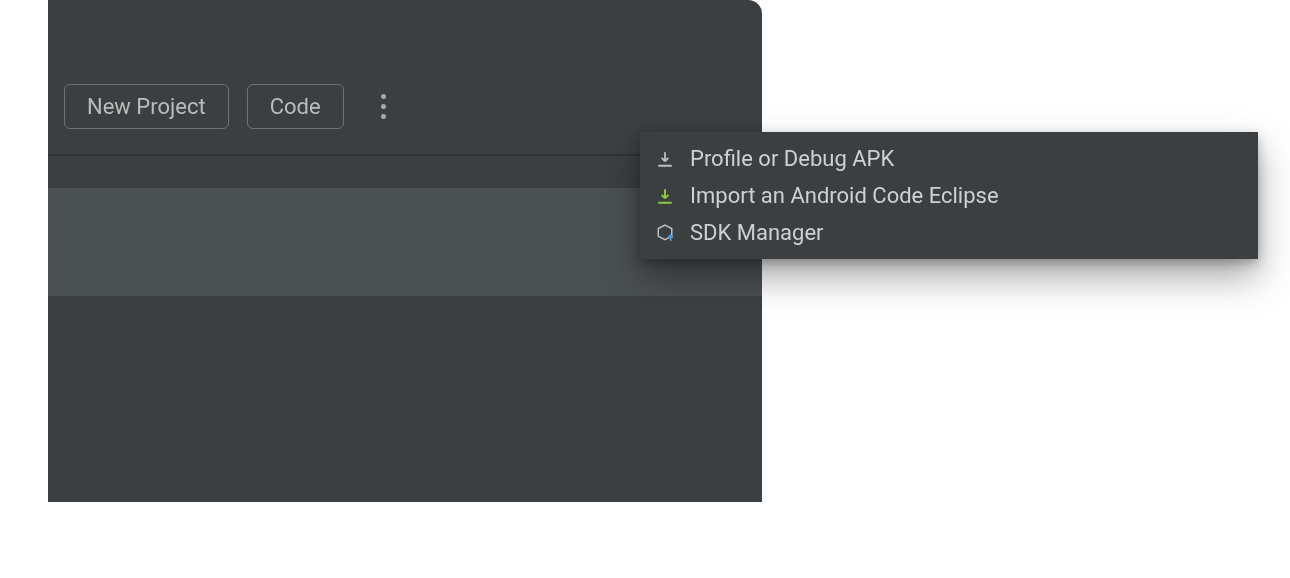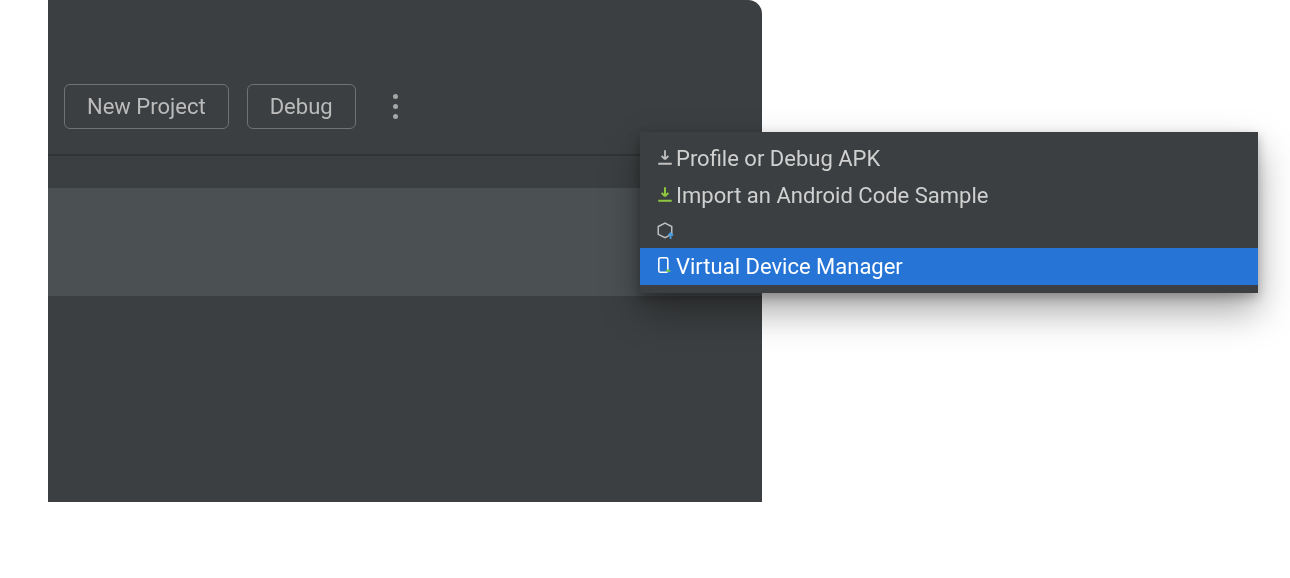--- a/index.html
+++ b/index.html
@@ -80,39 +80,41 @@
       left: 640px;
       width: 618px;
       background: #3C3F41;
       display: flex;
       flex-direction: column;
       padding: 8px 0;
       box-shadow: 0 18px 35px rgba(0,0,0,0.35), 0 4px 10px rgba(0,0,0,0.25);
     }
     .menu-item {
       display: flex;
+      align-items: center;
+      gap: 14px;
       padding: 6px 14px 6px 14px;
       color: #D0D0D0;
       font-size: 22px;
       cursor: pointer;
       white-space: nowrap;
     }
     .menu-item.selected {
       background: #2675D6;
       color: #FFFFFF;
     }
     .micon { width: 22px; height: 22px; flex: 0 0 22px; display:flex; align-items:center; justify-content:center; }
   </style>
 </head>
 <body>
 
 <div class="window">
   <div class="toolbar">
     <button class="btn">New Project</button>
-    <button class="btn">Debug</button>
+    <button class="btn">Code</button>
     <div class="more-wrap">
       <div class="more-dots">
           <span></span>
           <span></span>
           <span></span>
         </div>
     </div>
   </div>
   <div class="divider"></div>
   <div class="list-row"></div>
@@ -126,33 +128,25 @@
         </svg>
     </span>
     <span>Profile or Debug APK</span>
   </div>
   <div class="menu-item">
     <span class="micon">
       <svg viewBox="0 0 16 16" width="18" height="18">
           <path d="M2 14h12M8 2v8M8 10l-3-3M8 10l3-3" stroke="#8EC63F" stroke-width="1.8" fill="none"></path>
         </svg>
     </span>
-    <span>Import an Android Code Sample</span>
+    <span>Import an Android Code Eclipse</span>
   </div>
   <div class="menu-item">
     <span class="micon">
       <svg viewBox="0 0 16 16" width="18" height="18">
         <path d="M8 1l6 3v7l-6 3-6-3V4z" fill="none" stroke="#C0C0C0" stroke-width="1.3"></path>
         <path d="M11 12l2-2 2 2" stroke="#4A9EE0" stroke-width="1.6" fill="none"></path>
         <path d="M13 10v5" stroke="#4A9EE0" stroke-width="1.6"></path>
       </svg>
     </span>
-  </div>
-  <div class="menu-item selected">
-    <span class="micon">
-      <svg viewBox="0 0 16 16" width="18" height="18">
-        <rect x="2.5" y="1.5" width="8" height="13" rx="1.5" fill="none" stroke="#FFFFFF" stroke-width="1.4"></rect>
-        <path d="M10 12c1 0 3 0 3 2H9c0-1 0-2 1-2z" fill="#6EC543"></path>
-      </svg>
-    </span>
-    <span>Virtual Device Manager</span>
+    <span>SDK Manager</span>
   </div>
 </div>
 
 </body></html>

